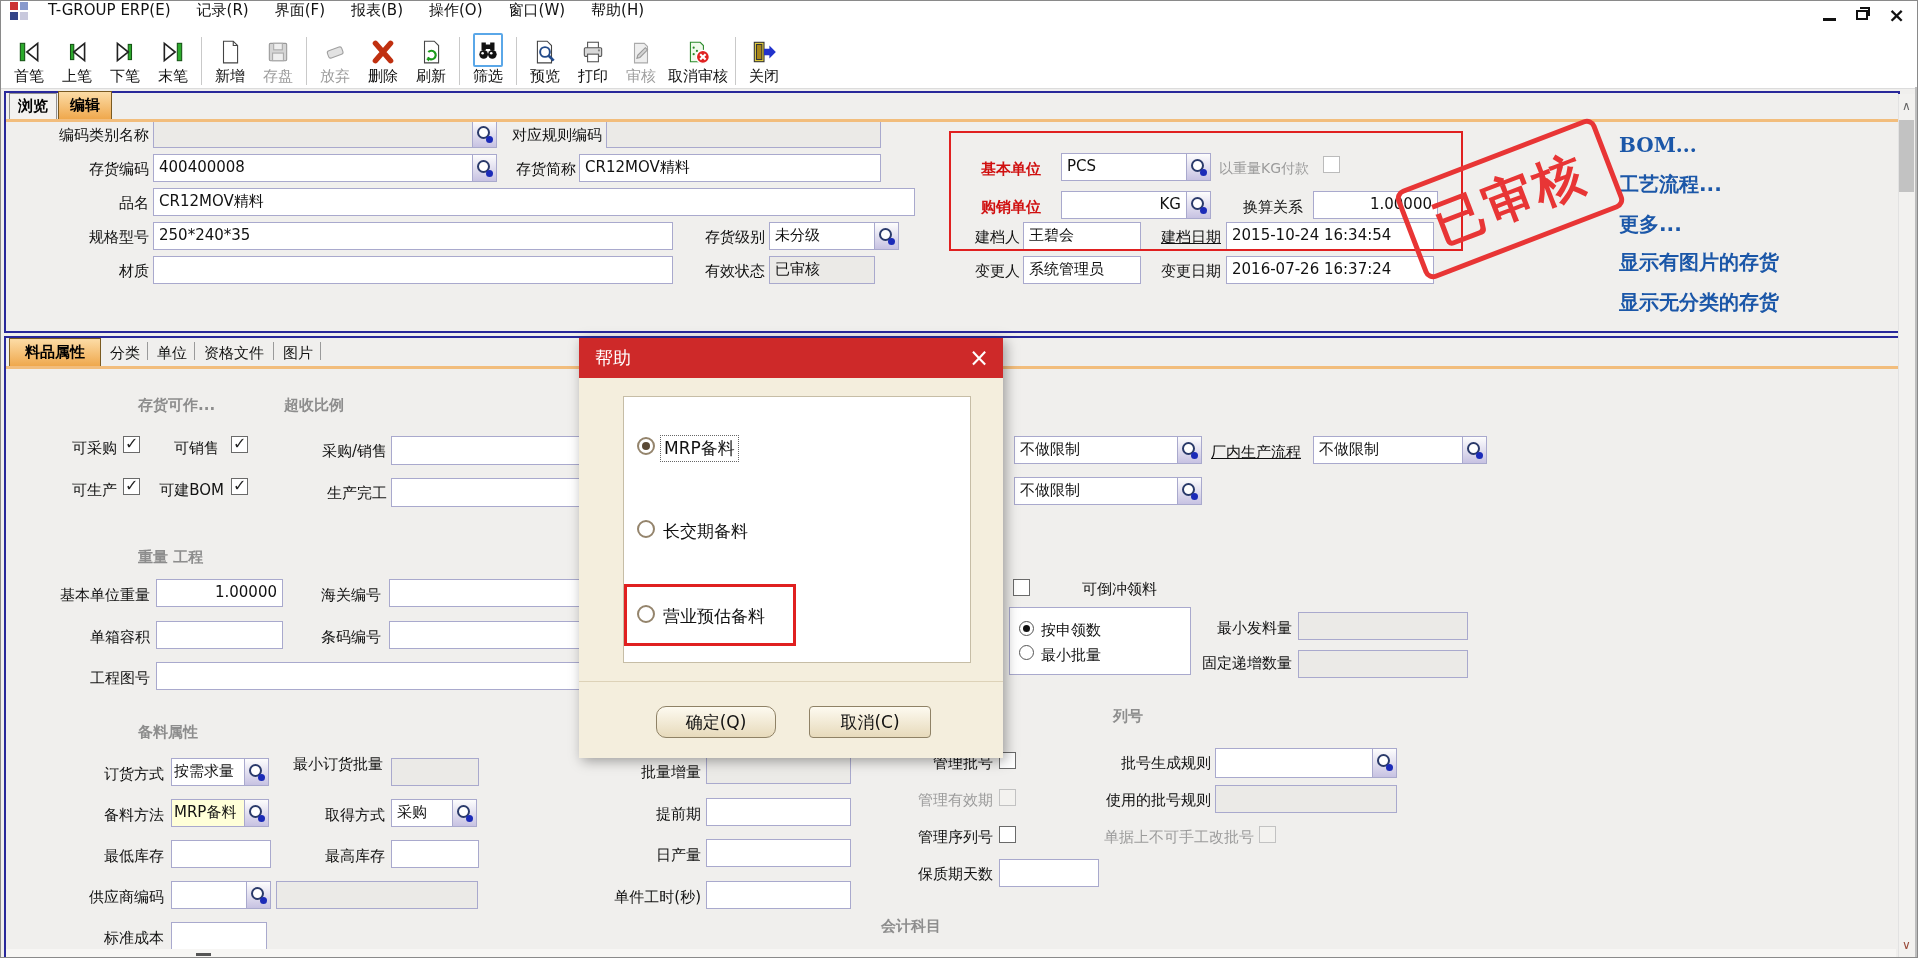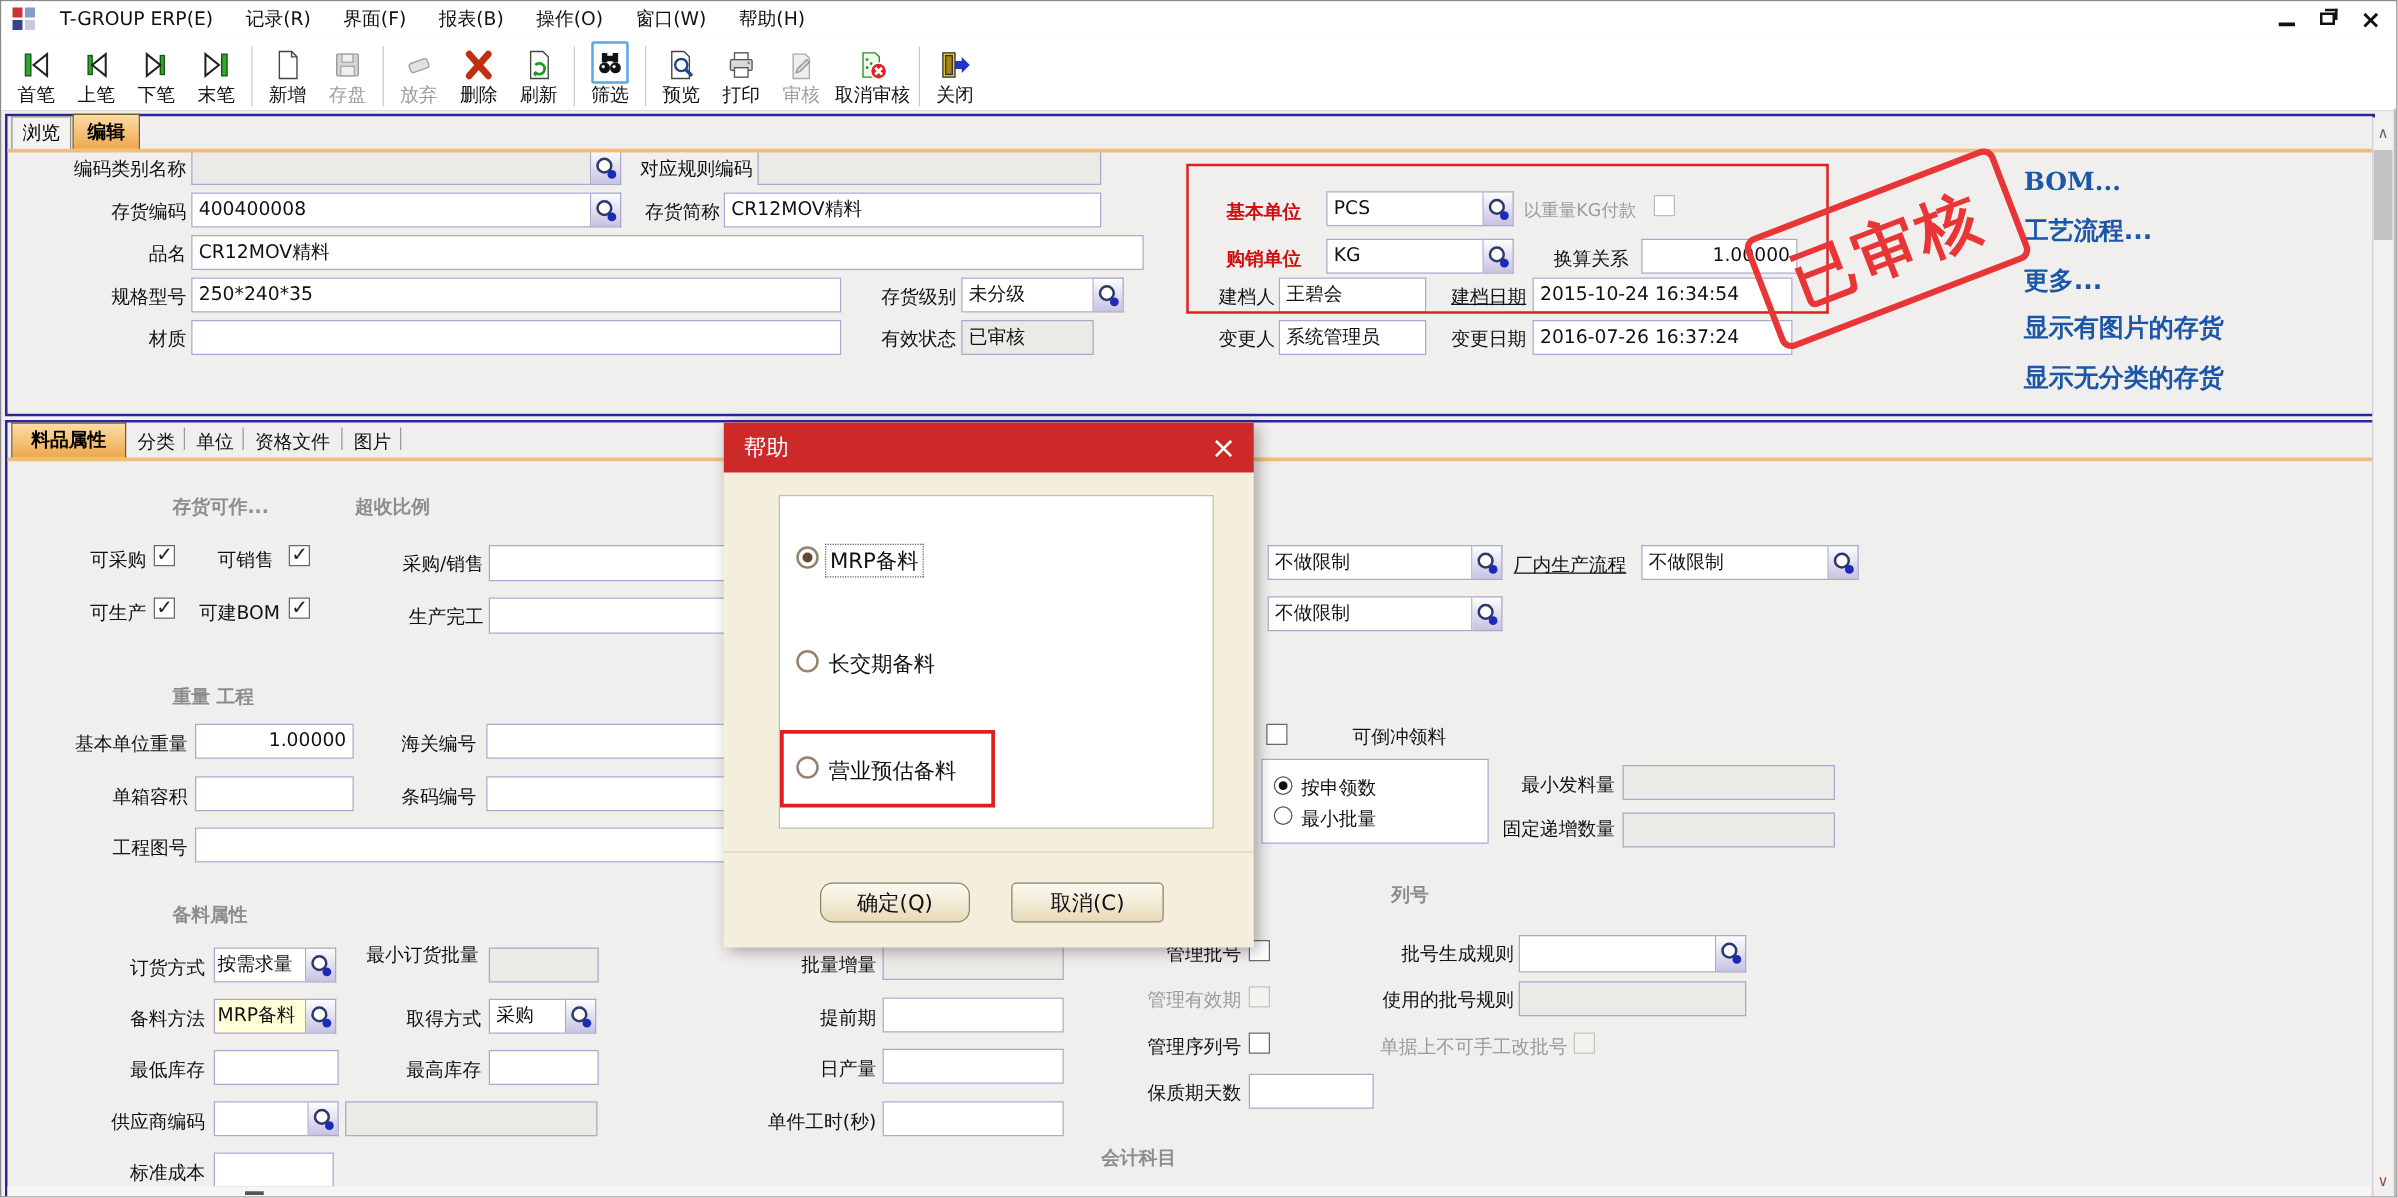--- a/index.html
+++ b/index.html
@@ -1,36 +1,36 @@
 <!DOCTYPE html>
 <html><head>
 <meta charset="utf-8">
 <style>
   html,body{margin:0;padding:0;}
   body{font-family:"DejaVu Sans",sans-serif;background:#d8d8d8;}
   .screen{position:relative;width:1918px;height:958px;overflow:hidden;background:#f0efed;border:1px solid #8a8a8a;box-sizing:border-box;}
   
-  .menubar{position:absolute;left:0;top:0;width:100%;height:28px;background:#fff;display:flex;align-items:center;font-size:15px;color:#111;}
+  .menubar{position:absolute;left:0;top:0;width:100%;height:28px;background:#fff;display:flex;align-items:flex-start;font-size:15px;color:#111;}
   .menu-item{padding:0 13px;white-space:nowrap;}
   .appicon{margin:0 6px 0 8px;display:flex;}
   .winctl{position:absolute;top:6px;right:12px;display:flex;gap:20px;align-items:center;z-index:9;}
   .wc-min{width:13px;height:3px;background:#111;margin-top:9px;}
   .wc-restore{width:12px;height:10px;border:2px solid #111;position:relative;box-sizing:border-box;background:#fff;}
   .wc-restore::before{content:"";position:absolute;left:2px;top:-5px;width:10px;height:9px;border:2px solid #111;border-bottom:none;border-left:none;box-sizing:border-box;}
   .wc-close{font-size:20px;font-weight:bold;color:#111;line-height:16px;}
   .toolbar{position:absolute;left:0;top:28px;width:100%;height:60px;background:#fff;border-bottom:1px solid #dcdcdc;display:flex;align-items:flex-end;padding:0 4px;box-sizing:border-box;}
   .tb-item{display:flex;flex-direction:column;align-items:center;justify-content:flex-end;min-width:42px;padding:1px 3px 2px 3px;font-size:15px;color:#111;white-space:nowrap;}
   .tb-item.dis{color:#9d9d9d;}
   .tb-sep{width:1px;background:#c9c9c9;height:48px;margin:0 4px 3px 4px;}
   .tb-ico{height:30px;display:flex;align-items:center;}
   .hl{border:2px solid #5aa7e8;border-radius:2px;}
   
   .panel{position:absolute;border:2px solid #28289a;background:#f0efed;box-sizing:border-box;}
   .ostrip{position:absolute;height:3px;background:#f2bd7c;z-index:2;}
-  .vtab{position:absolute;font-size:15px;display:flex;align-items:center;justify-content:center;box-sizing:border-box;z-index:3;}
+  .vtab{position:absolute;font-size:15px;display:flex;align-items:center;justify-content:center;box-sizing:border-box;z-index:3;font-weight:bold;}
   .vtab.inactive{background:#f3f2f0;border:1px solid #909090;border-bottom:none;}
   .vtab.active{background:linear-gradient(180deg,#fcdca6,#efa84d);border:1px solid #7a5a20;border-bottom:none;font-weight:bold;}
   .dtab-txt{position:absolute;font-size:15px;color:#111;white-space:nowrap;z-index:3;}
   .dtab-sep{position:absolute;width:1px;height:18px;background:#9a9a9a;z-index:3;}
   
   .lbl{position:absolute;font-size:15px;color:#111;white-space:nowrap;text-align:right;}
   .lbl.dim{color:#9b9b9b;}
   .lbl.red{color:#d01010;font-weight:bold;}
   .sec{position:absolute;font-size:15px;font-weight:bold;color:#8d8d8d;white-space:nowrap;}
   .fld{position:absolute;height:28px;background:#fff;border:1px solid #a9a9cd;box-sizing:border-box;font-size:15px;color:#111;padding:3px 5px;overflow:hidden;white-space:nowrap;}
@@ -297,21 +297,21 @@
   <div class="lbl" style="left:1158px;top:261px;width:62px;">变更日期</div>
   <div class="fld" style="left:1225px;top:255px;width:208px;">2016-07-26 16:37:24</div>
 
   <div class="redgroup"></div>
   <div class="lbl red" style="left:978px;top:159px;width:62px;">基本单位</div>
   <div class="fld" style="left:1060px;top:152px;width:126px;">PCS</div>
   <div class="lk" style="left:1186px;top:152px;"></div>
   <div class="lbl dim" style="left:1218px;top:159px;width:100px;text-align:left;font-size:14px;">以重量KG付款</div>
   <div class="cb" style="left:1322px;top:155px;border-color:#bbb;"></div>
   <div class="lbl red" style="left:978px;top:197px;width:62px;">购销单位</div>
-  <div class="fld" style="left:1060px;top:190px;width:126px;">KG</div>
+  <div class="fld" style="left:1060px;top:190px;width:126px;text-align:right;">KG</div>
   <div class="lk" style="left:1186px;top:190px;"></div>
   <div class="lbl" style="left:1240px;top:197px;width:62px;">换算关系</div>
   <div class="fld num" style="left:1312px;top:190px;width:125px;">1.00000</div>
 
   <div class="stamp">已审核</div>
 
   <div class="link" style="top:132px;font-family:'DejaVu Serif',serif;">BOM...</div>
   <div class="link" style="top:170px;">工艺流程...</div>
   <div class="link" style="top:210px;">更多...</div>
   <div class="link" style="top:248px;">显示有图片的存货</div>

